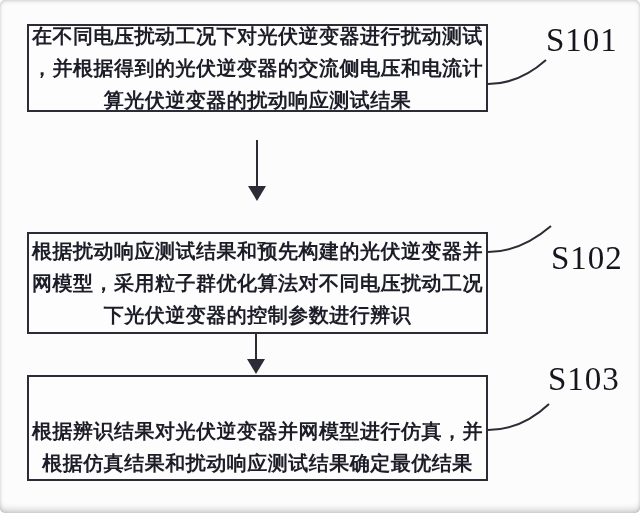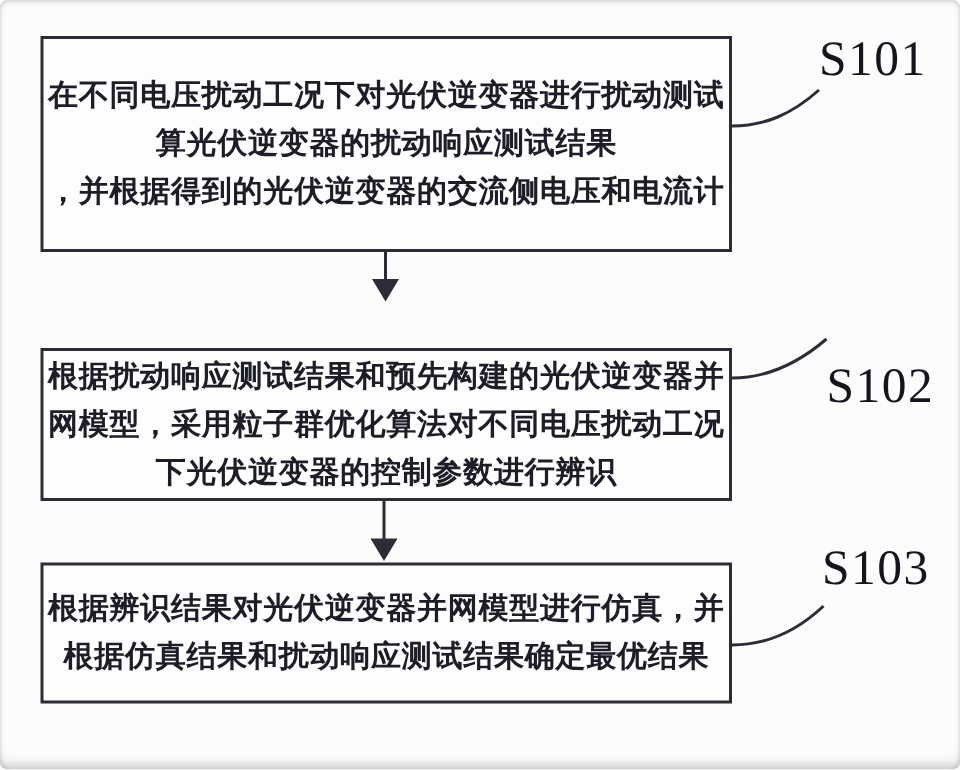--- a/index.html
+++ b/index.html
@@ -32,23 +32,23 @@
     left: 27px;
     width: 461px;
     border: 2px solid #2c2c36;
     background: #fdfdfe;
     box-sizing: border-box;
     display: flex;
     flex-direction: column;
     justify-content: center;
     align-items: center;
   }
-  .box1 { top: 24px;  height: 144px; }
+  .box1 { top: 24px;  height: 88px; }
   .box2 { top: 200px; height: 102px; margin-top: 32px; }
-  .box3 { top: 375px; height: 94px; }
+  .box3 { top: 375px; height: 106px; justify-content: flex-end; }
   .step-line {
     font-size: 20px;
     font-weight: 700;
     letter-spacing: 0.5px;
     line-height: 32px;
     color: #1d1d28;
     white-space: nowrap;
     text-align: center;
   }
   .step-label {
@@ -78,22 +78,22 @@
 
     <path d="M 488 84 C 510 84, 528 76, 546 60" fill="none" stroke="#2c2c36" stroke-width="2"></path>
 
     <path d="M 488 252 C 510 252, 530 244, 551 226" fill="none" stroke="#2c2c36" stroke-width="2"></path>
 
     <path d="M 488 430 C 510 430, 530 422, 549 404" fill="none" stroke="#2c2c36" stroke-width="2"></path>
   </svg>
 
   <div class="step-box box1">
     <div class="step-line">在不同电压扰动工况下对光伏逆变器进行扰动测试</div>
+    <div class="step-line">，并根据得到的光伏逆变器的交流侧电压和电流计</div>
     <div class="step-line">算光伏逆变器的扰动响应测试结果</div>
-    <div class="step-line">，并根据得到的光伏逆变器的交流侧电压和电流计</div>
   </div>
 
   <div class="step-box box2">
     <div class="step-line">根据扰动响应测试结果和预先构建的光伏逆变器并</div>
     <div class="step-line">网模型，采用粒子群优化算法对不同电压扰动工况</div>
     <div class="step-line">下光伏逆变器的控制参数进行辨识</div>
   </div>
 
   <div class="step-box box3">
     <div class="step-line">根据辨识结果对光伏逆变器并网模型进行仿真，并</div>

